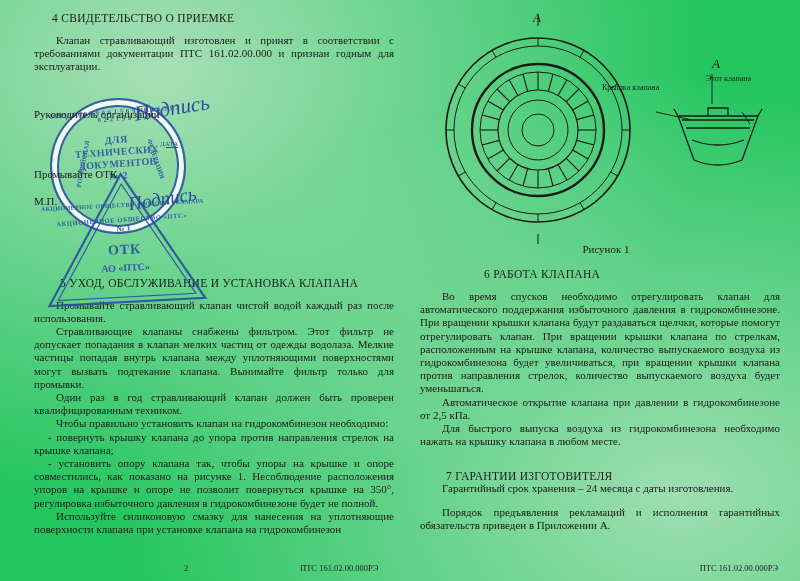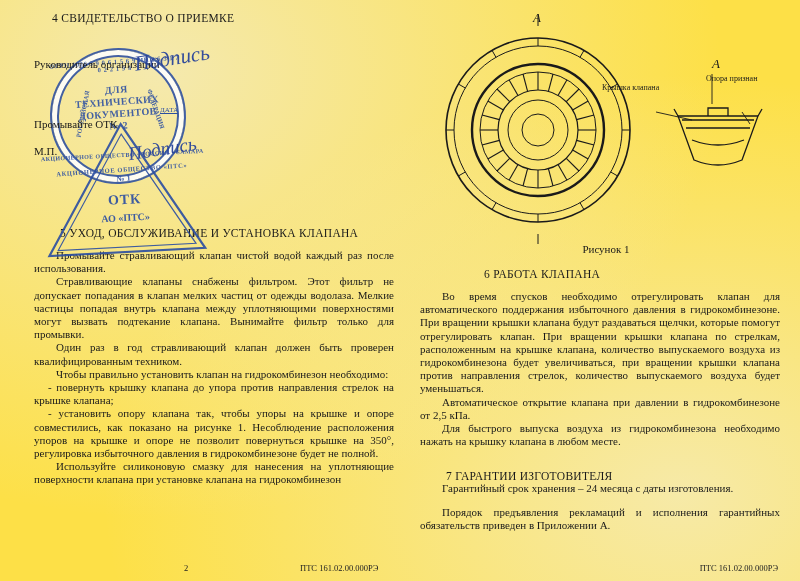--- a/index.html
+++ b/index.html
@@ -11,21 +11,21 @@
     height: 581px;
     background: #fdfdfb;
     font-family: "Liberation Serif", serif;
     color: #1a1a1a;
     overflow: hidden;
     position: relative;
   }
   .page {
     position: absolute;
     inset: 0;
-    background: #fde047;
+    background: #22c55e;
   }
   
   .page:before {
     content: "";
     position: absolute;
     inset: 0;
     background:
       radial-gradient(ellipse at 20% 12%, rgba(240,238,230,0.65), rgba(255,255,255,0) 62%),
       radial-gradient(ellipse at 85% 85%, rgba(242,240,232,0.6), rgba(255,255,255,0) 60%);
     pointer-events: none;
@@ -207,20 +207,21 @@
 </style>
 </head>
 <body>
 
 <div class="page">
 
   <div class="col col-left" style="top:12px;">
 
     <h2 class="section" style="margin-left:18px;">4  СВИДЕТЕЛЬСТВО О ПРИЕМКЕ</h2>
 
+    <p class="para" style="margin-top:10px;">Клапан стравливающий изготовлен и принят в соответствии с требованиями документации ПТС 161.02.00.000 и признан годным для эксплуатации.</p>
 
     <div class="sig-area">
 
       <div class="stamp-round" style="left:16px; top:18px;">
         <div class="arc-top">ОГРН 1026 3 9 0 6 1 5 6 9  ИНН 6 3 1 7 0 2 2 1 9 4</div>
         <div class="side-l">РОССИЙСКАЯ</div>
         <div class="side-r">ФЕДЕРАЦИЯ</div>
         <div class="inner-txt">
           <div>ДЛЯ</div>
           <div>ТЕХНИЧЕСКИХ</div>
@@ -240,21 +241,21 @@
         <div class="tri-otk">ОТК</div>
         <div class="tri-pts">АО «ПТС»</div>
       </div>
 
       <div class="sig-label" style="left:0px; top:28px;">Руководитель организации</div>
       <div class="sig-label" style="left:0px; top:88px;">Промывайте ОТК</div>
       <div class="sig-label" style="left:0px; top:115px;">М.П.</div>
 
       <div class="signature" style="left:100px; top:16px;">Подпись</div>
       <div class="signature" style="left:94px; top:108px; font-size:19px;">Подпись</div>
-      <div class="date-line" style="left:126px; top:76px;text-decoration:underline;">ДАТА</div>
+      <div class="date-line" style="left:126px; top:60px;text-decoration:underline;">ДАТА</div>
     </div>
 
     <h2 class="section" style="margin-left:26px; margin-top:12px;">5  УХОД, ОБСЛУЖИВАНИЕ И УСТАНОВКА КЛАПАНА</h2>
 
     <div style="margin-top:10px;">
       <p class="para blk">Промывайте стравливающий клапан чистой водой каждый раз после использования.</p>
       <p class="para blk">Стравливающие клапаны снабжены фильтром. Этот фильтр не допускает попадания в клапан мелких частиц от одежды водолаза. Мелкие частицы попадая внутрь клапана между уплотняющими поверхностями могут вызвать подтекание клапана. Вынимайте фильтр только для промывки.</p>
       <p class="para blk">Один раз в год стравливающий клапан должен быть проверен квалифицированным техником.</p>
       <p class="para blk">Чтобы правильно установить клапан на гидрокомбинезон необходимо:</p>
       <p class="para dash blk">- повернуть крышку клапана до упора против направления стрелок на крышке клапана;</p>
@@ -344,21 +345,21 @@
       </g>
 
       <g stroke="#1a1a1a" stroke-width="0.9" fill="none">
         <path d="M236 104 L272 112"></path>
         <path d="M322 104 L330 116"></path>
         <line x1="292" y1="66" x2="292" y2="96"></line>
       </g>
     </svg>
 
     <div class="callout-text" style="left:182px; top:75px;">Крышка клапана</div>
-    <div class="callout-text" style="left:286px; top:66px;">Опора признан</div>
+    <div class="callout-text" style="left:286px; top:66px;">Этот клапана</div>
   </div>
 
   <div class="fig-caption">Рисунок 1</div>
 
   <div class="col col-right" style="top:268px;">
     <h2 class="section" style="margin-left:36px;padding-left:28px;">6  РАБОТА КЛАПАНА</h2>
 
     <div style="margin-top:10px;">
       <p class="para blk">Во время спусков необходимо отрегулировать клапан для автоматического поддержания избыточного давления в гидрокомбинезоне. При вращении крышки клапана будут раздаваться щелчки, которые помогут отрегулировать клапан. При вращении крышки клапана по стрелкам, расположенным на крышке клапана, количество выпускаемого воздуха из гидрокомбинезона будет увеличиваться, при вращении крышки клапана против направления стрелок, количество выпускаемого воздуха будет уменьшаться.</p>
       <p class="para blk">Автоматическое открытие клапана при давлении в гидрокомбинезоне от 2,5 кПа.</p>

